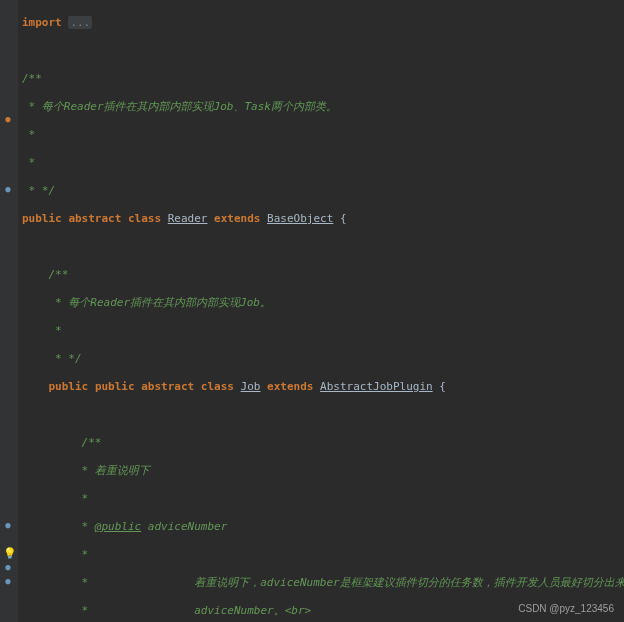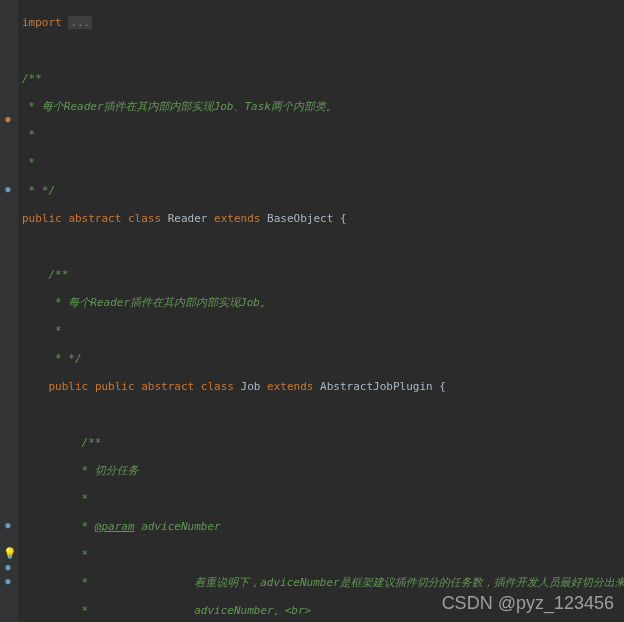--- a/index.html
+++ b/index.html
@@ -35,31 +35,31 @@
 .gutter-i { color: #cc7832; }
 .gutter-o { color: #6897bb; }
 .bulb { color: #ffc66d; font-size: 11px; }
 .code {
   flex: 1;
   padding: 2px 0;
   line-height: 14px;
   white-space: pre;
 }
 .line { height: 14px; padding-left: 4px; }
-.kw { color: #cc7832; }
-.cls { color: #a9b7c6; }
+.kw { color: #cc7832; font-weight: bold; }
+.cls { color: #a9b7c6; text-decoration: underline; }
 .comment { color: #629755; font-style: italic; }
 .doc-tag { color: #629755; font-style: italic; text-decoration: underline; }
 .fold { color: #808080; background: #3c3f41; padding: 0 2px; border-radius: 2px; }
 .watermark {
   position: absolute;
   bottom: 8px;
   right: 10px;
   color: #aaa;
-  font-size: 18px;
+  font-size: 10px;
   font-family: Arial, sans-serif;
   opacity: 0.9;
 }
 </style>
 </head>
 <body>
 
 <div class="editor">
   <div class="gutter">
     <div class="gutter-mark gutter-i" style="top:114px">●</div>
@@ -79,23 +79,23 @@
 <div class="line"><span class="comment"> * */</span></div>
 <div class="line"><span class="kw">public</span> <span class="kw">abstract</span> <span class="kw">class</span> <span class="cls">Reader</span> <span class="kw">extends</span> <span class="cls">BaseObject</span> <span>{</span></div>
 <div class="line"></div>
 <div class="line">    <span class="comment">/**</span></div>
 <div class="line"><span class="comment">     * 每个Reader插件在其内部内部实现Job。</span></div>
 <div class="line">    <span class="comment"> *</span></div>
 <div class="line">    <span class="comment"> * */</span></div>
 <div class="line"><span>    </span><span class="kw">public</span> <span class="kw">public</span> <span class="kw">abstract</span> <span class="kw">class</span> <span class="cls">Job</span> <span class="kw">extends</span> <span class="cls">AbstractJobPlugin</span> <span>{</span></div>
 <div class="line"></div>
 <div class="line"><span class="comment">         /**</span></div>
-<div class="line"><span class="comment">         * 切分任务</span></div>
+<div class="line"><span class="comment">         * 着重说明下</span></div>
 <div class="line"><span class="comment">         *</span></div>
-<div class="line"><span class="comment">         *</span> <span class="doc-tag">@param</span><span class="comment"> adviceNumber</span></div>
+<div class="line"><span class="comment">         *</span> <span class="doc-tag">@public</span><span class="comment"> adviceNumber</span></div>
 <div class="line"><span class="comment">         *</span></div>
 <div class="line"><span class="comment">         *                着重说明下，adviceNumber是框架建议插件切分的任务数，插件开发人员最好切分出来的任务数&gt;=</span></div>
 <div class="line"><span class="comment">         *                adviceNumber。&lt;br&gt;</span></div>
 
 
 
 
 
 
 

